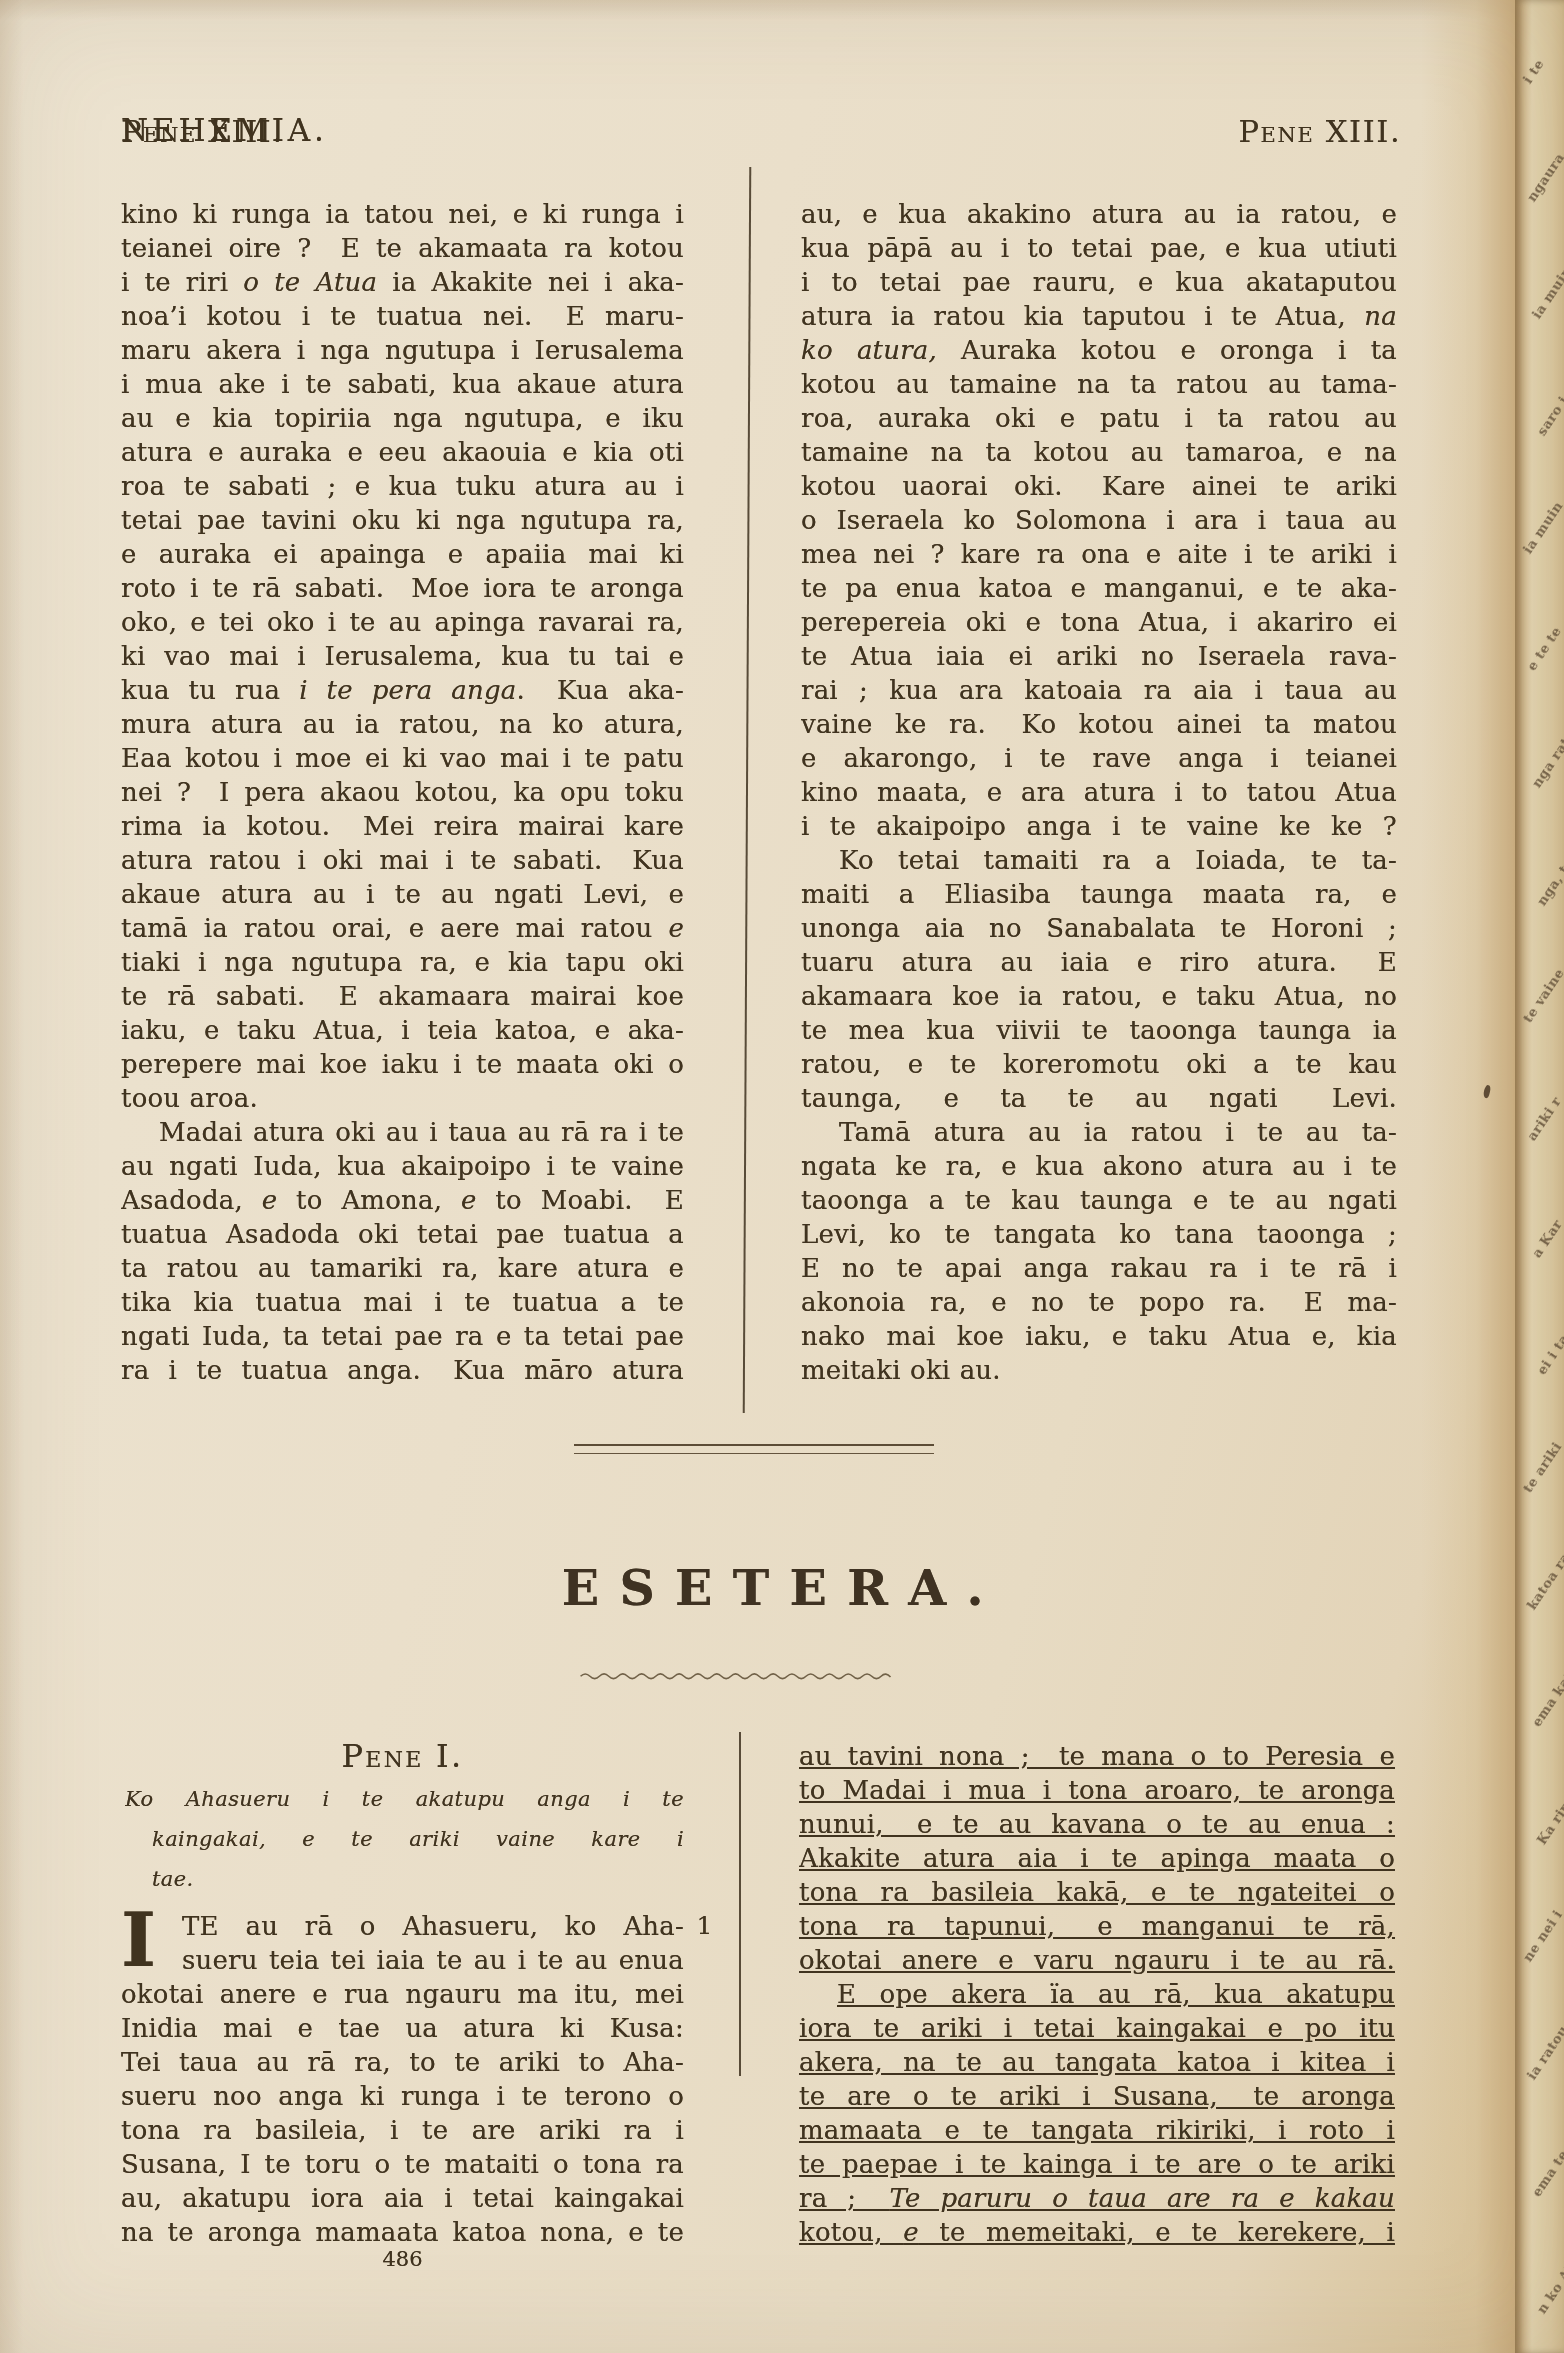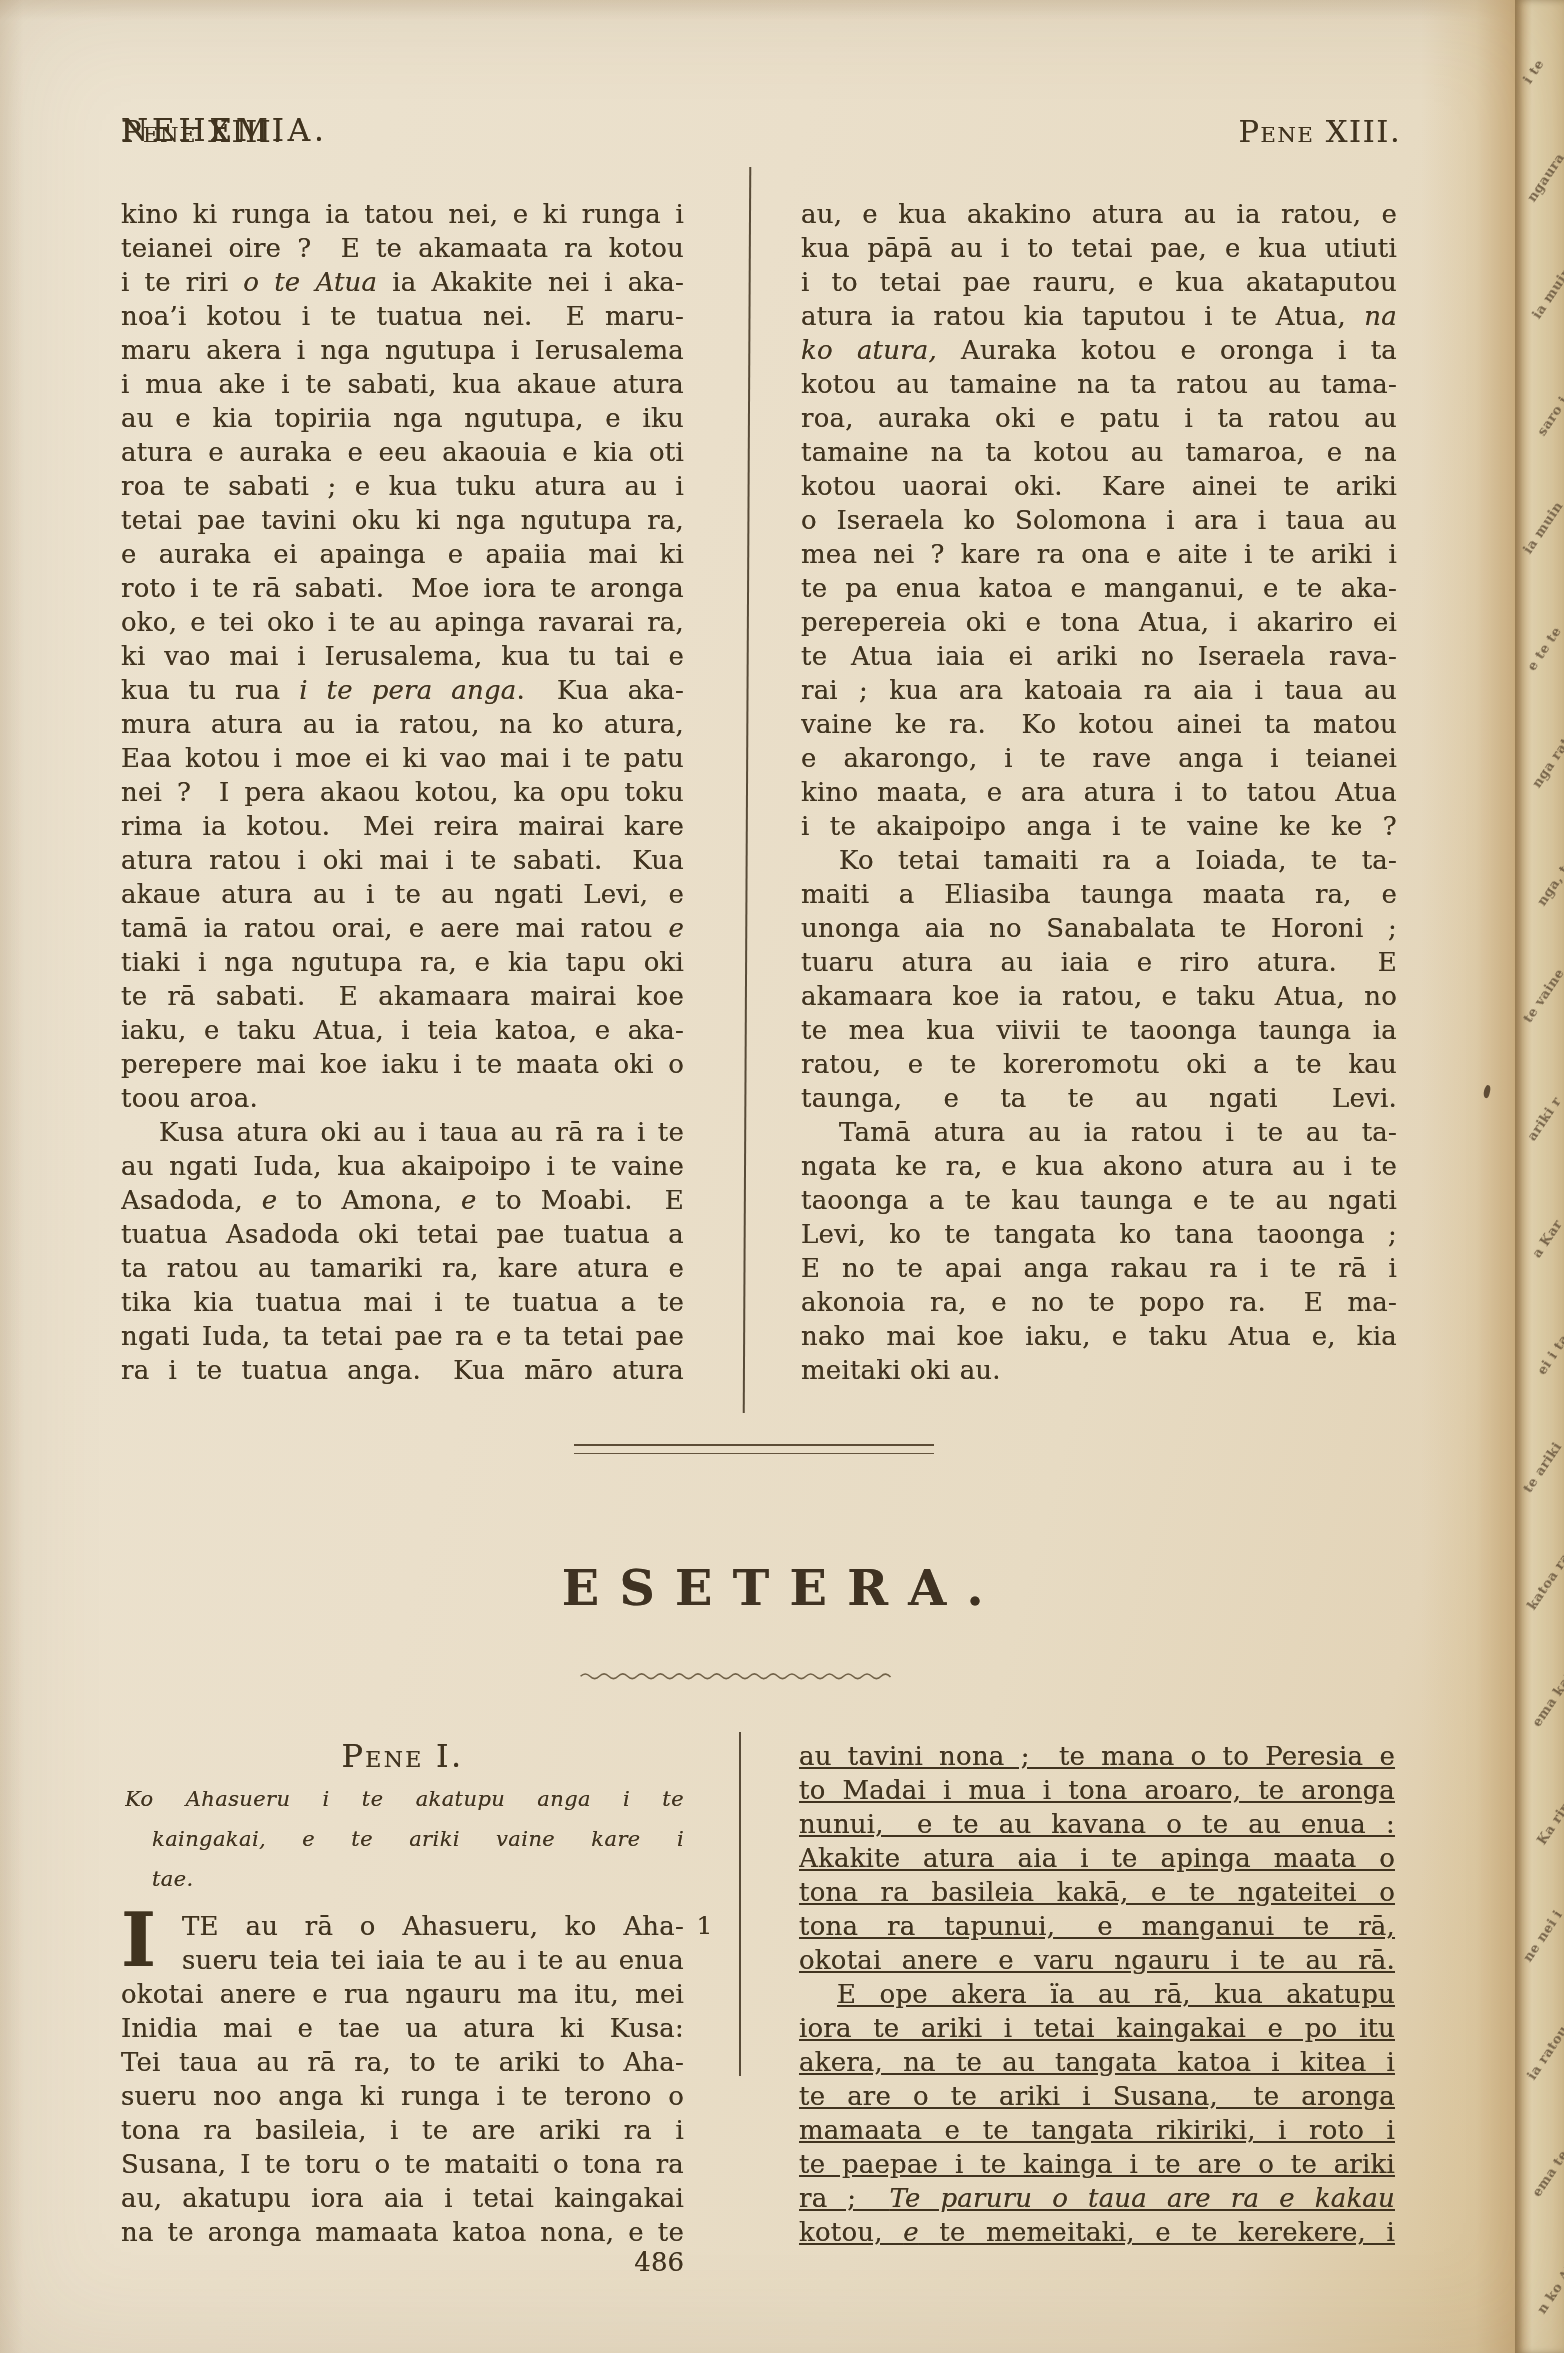--- a/index.html
+++ b/index.html
@@ -59,21 +59,21 @@
     font-size:49px;font-weight:bold;letter-spacing:20.3px;padding-left:20.3px;color:#3f3222;}
   .wavy{position:absolute;left:579px;top:1670px;width:317px;height:11px;}
 
   .chap-head{position:absolute;left:121px;top:1737px;width:563px;text-align:center;
     font-variant:small-caps;font-size:32px;letter-spacing:2.3px;}
   #summary{left:125px;top:1779px;width:559px;font-size:21px;}
   #summary .line{height:40px;line-height:40px;}
   #summary .line.ind{padding-left:27px;}
   #summary i{letter-spacing:0.4px;}
 
-  .page-number{position:absolute;left:121px;top:2247px;width:563px;text-align:right;font-size:26px;}
+  .page-number{position:absolute;left:121px;top:2247px;width:563px;text-align:center;font-size:21px;}
 </style>
 </head>
 <body>
 
 <div class="stage">
 
   <div class="fore-edge"></div>
   <div class="curl" id="curl">
       <span class="frag" style="top: 78px; left: 4.7px;">i te</span>
       <span class="frag" style="top: 196px; left: 9.4px;">ngaura,</span>
@@ -125,21 +125,21 @@
       <div class="line"><span>nei ?  I pera akaou kotou, ka opu toku</span></div>
       <div class="line"><span>rima ia kotou.  Mei reira mairai kare</span></div>
       <div class="line"><span>atura ratou i oki mai i te sabati.  Kua</span></div>
       <div class="line"><span>akaue atura au i te au ngati Levi, e</span></div>
       <div class="line"><span>tamā ia ratou orai, e aere mai ratou </span><i>e</i></div>
       <div class="line"><span>tiaki i nga ngutupa ra, e kia tapu oki</span></div>
       <div class="line"><span>te rā sabati.  E akamaara mairai koe</span></div>
       <div class="line"><span>iaku, e taku Atua, i teia katoa, e aka-</span></div>
       <div class="line"><span>perepere mai koe iaku i te maata oki o</span></div>
       <div class="line end"><span>toou aroa.</span></div>
-      <div class="line ind"><span>Kusa atura oki au i taua au rā ra i te</span></div>
+      <div class="line ind"><span>Madai atura oki au i taua au rā ra i te</span></div>
       <div class="line"><span>au ngati Iuda, kua akaipoipo i te vaine</span></div>
       <div class="line"><span>Asadoda, </span><i>e</i><span> to Amona, </span><i>e</i><span> to Moabi.  E</span></div>
       <div class="line"><span>tuatua Asadoda oki tetai pae tuatua a</span></div>
       <div class="line"><span>ta ratou au tamariki ra, kare atura e</span></div>
       <div class="line"><span>tika kia tuatua mai i te tuatua a te</span></div>
       <div class="line"><span>ngati Iuda, ta tetai pae ra e ta tetai pae</span></div>
       <div class="line"><span>ra i te tuatua anga.  Kua māro atura</span></div>
     </div>
   <div class="col-rule" id="rule1"></div>
   <div class="col ink" id="neh-right">

